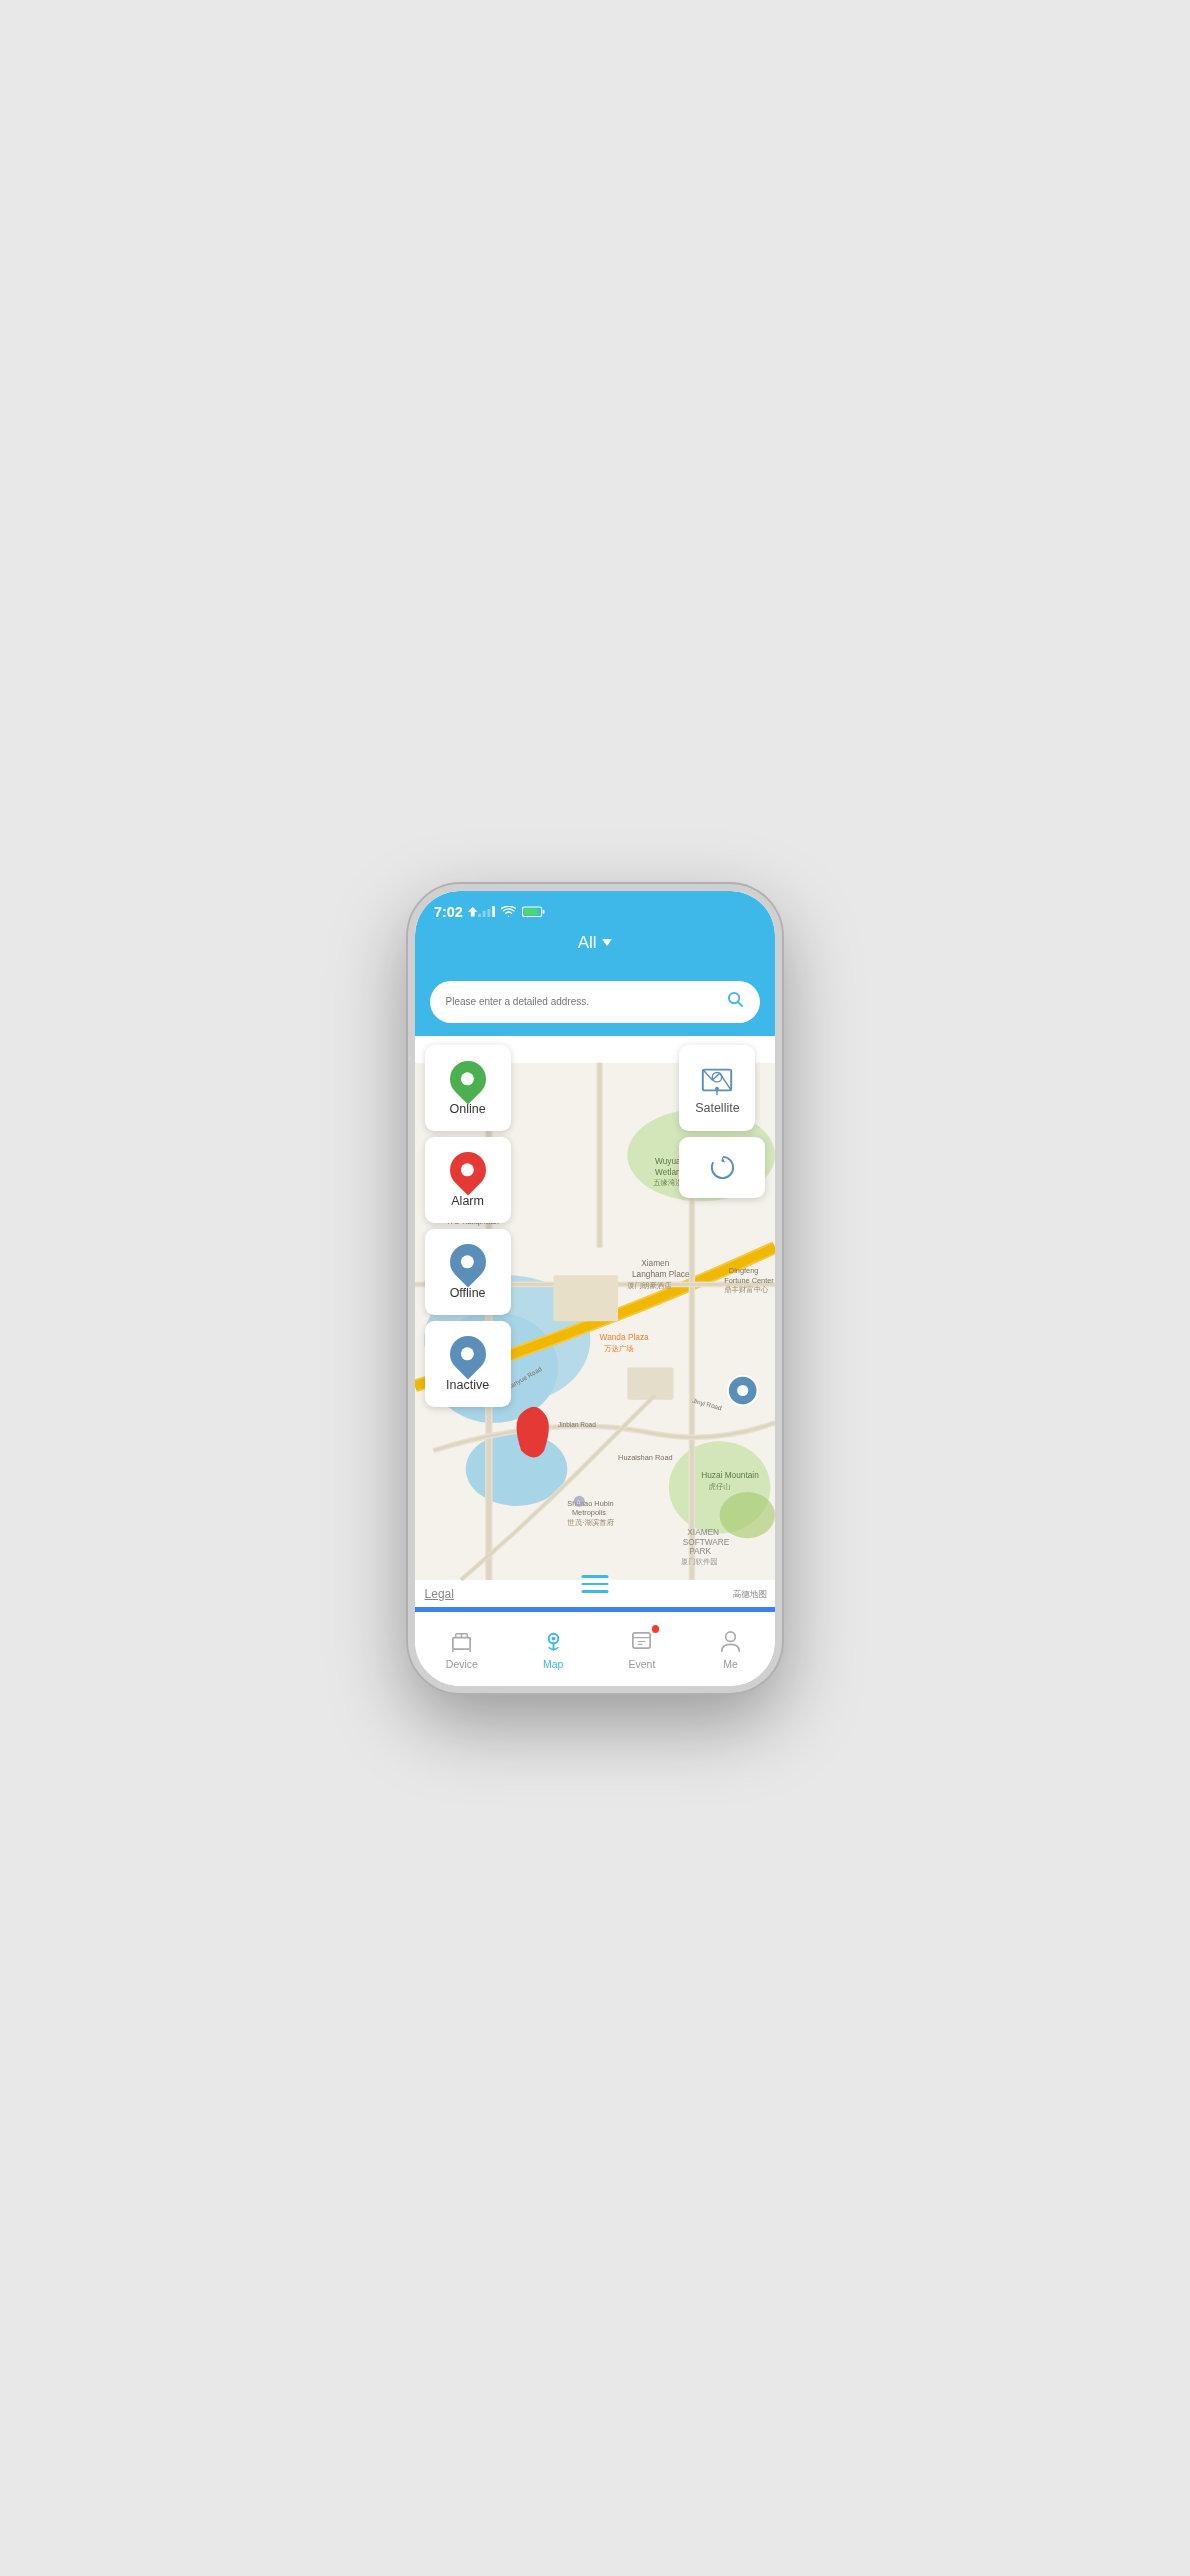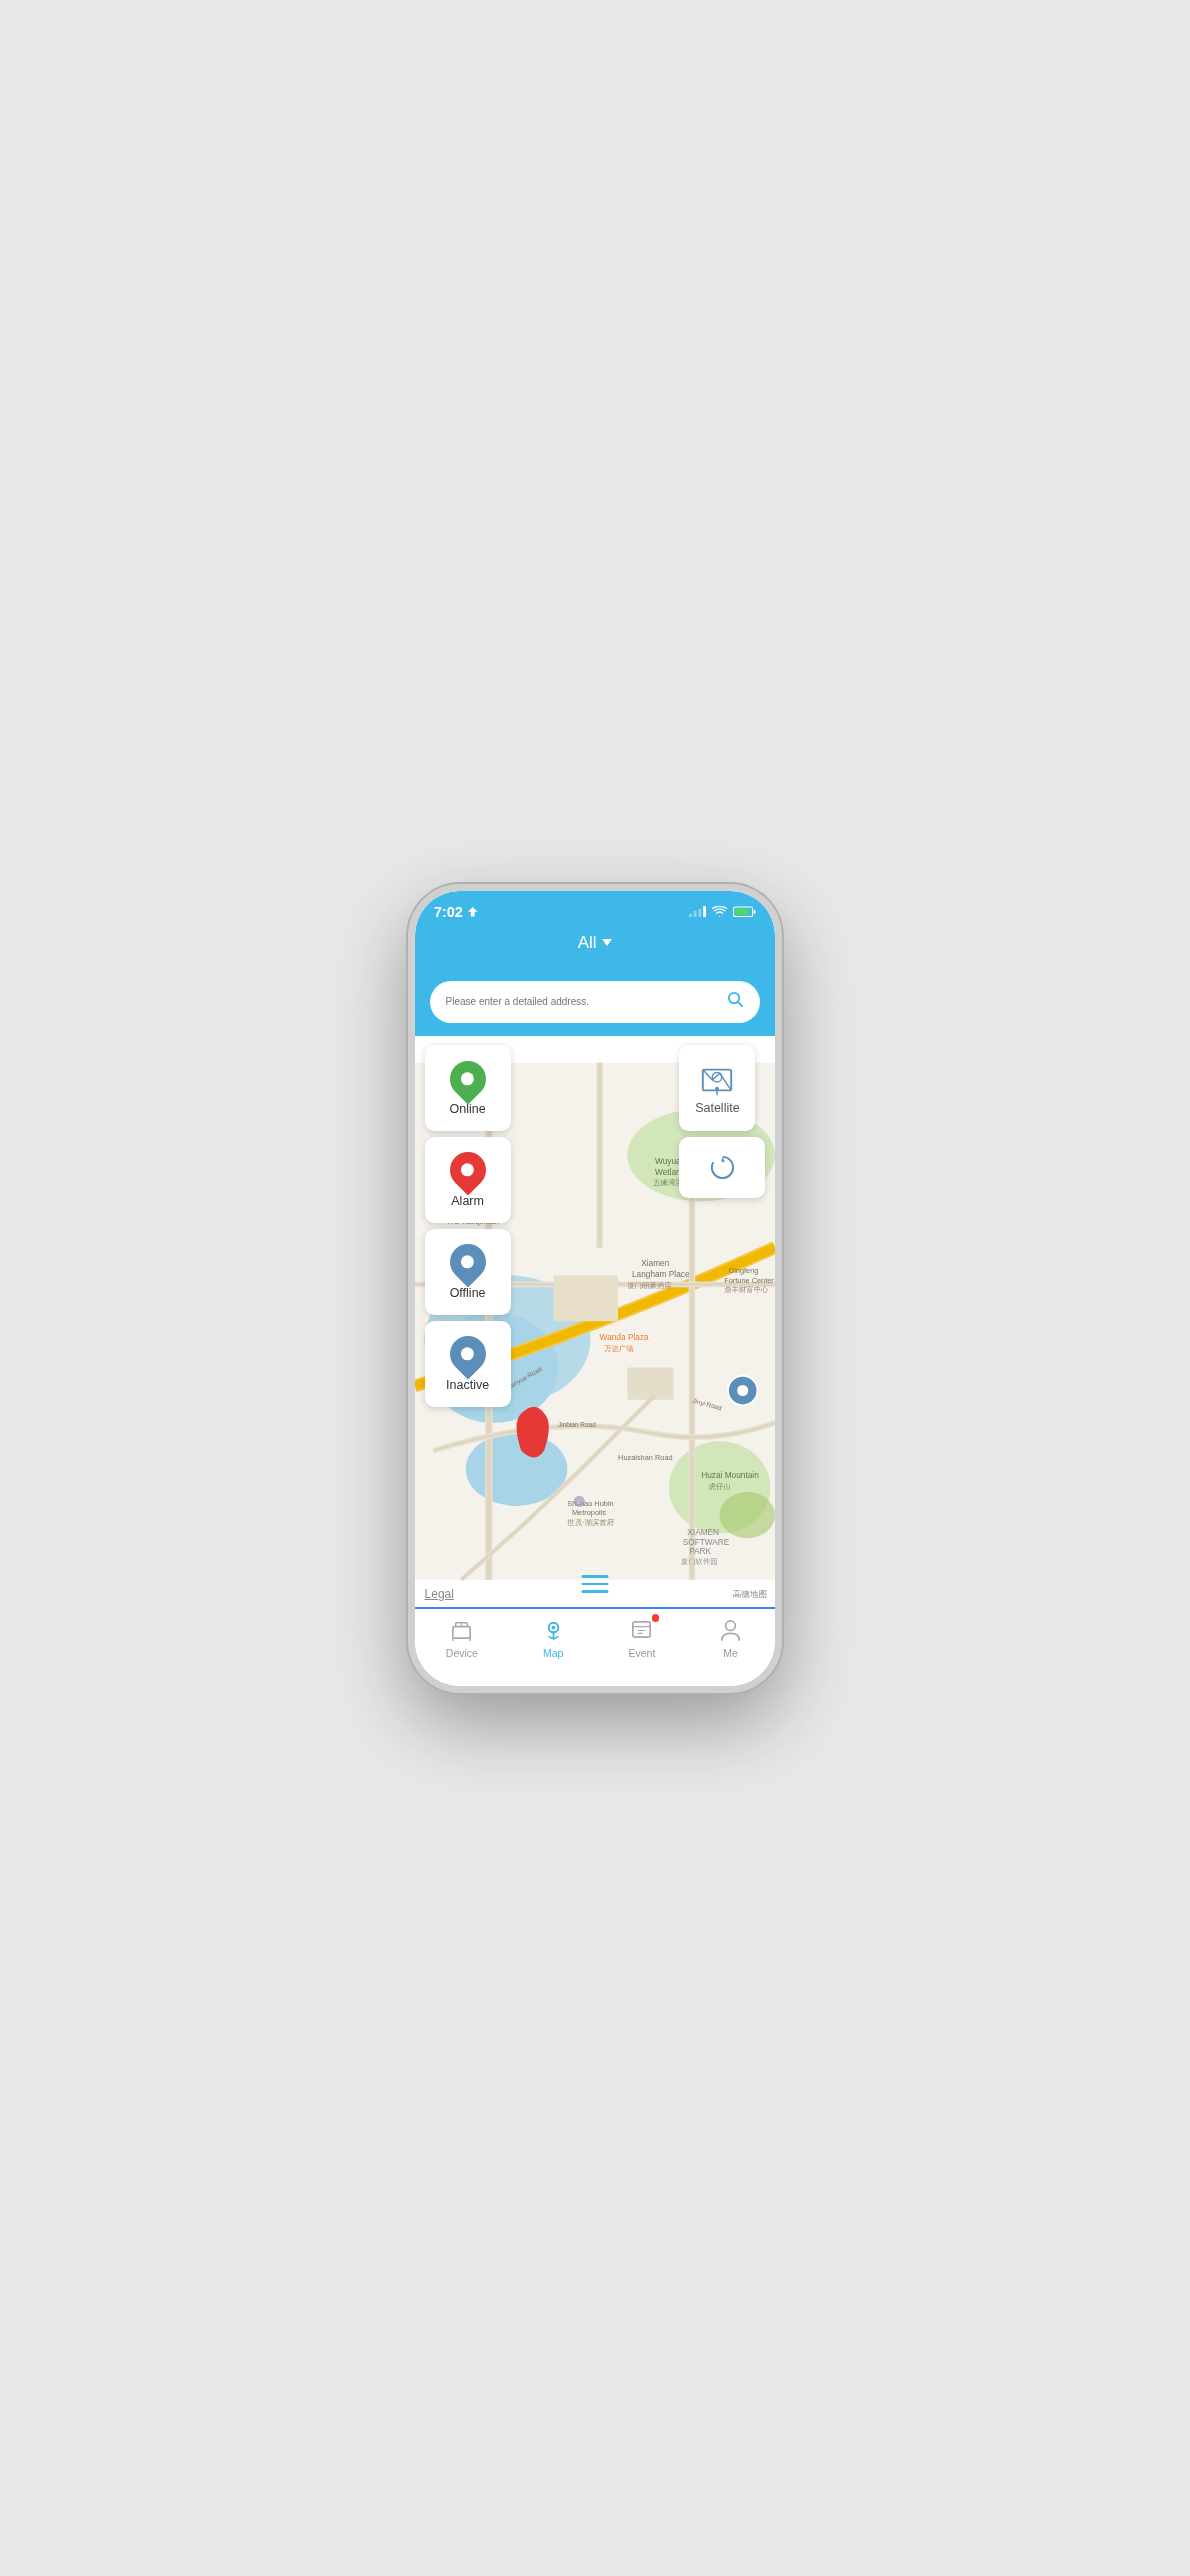--- a/index.html
+++ b/index.html
@@ -30,21 +30,20 @@
       overflow: hidden;
       display: flex;
       flex-direction: column;
     }
     
     .status-bar {
       background: #3db8e8;
       height: 42px;
       display: flex;
       align-items: center;
-      justify-content: space-between;
       padding: 0 19px;
       flex-shrink: 0;
     }
     .status-time {
       color: white;
       font-size: 14.4px;
       font-weight: 600;
       display: flex;
       align-items: center;
       gap: 3.8px;
@@ -232,22 +231,23 @@
       position: absolute;
       bottom: 5.8px;
       right: 8px;
       font-size: 8.6px;
       color: #888;
     }
     
     .bottom-nav {
       height: 79px;
       background: white;
-      border-top: 2px solid #3b82f6;
-      display: flex;
+      border-top: 5px solid #3b82f6;
+      display: flex;
+      align-items: center;
       justify-content: space-around;
       flex-shrink: 0;
     }
     .nav-item {
       display: flex;
       flex-direction: column;
       align-items: center;
       gap: 3.8px;
       cursor: pointer;
       padding: 7.7px 15.3px;

